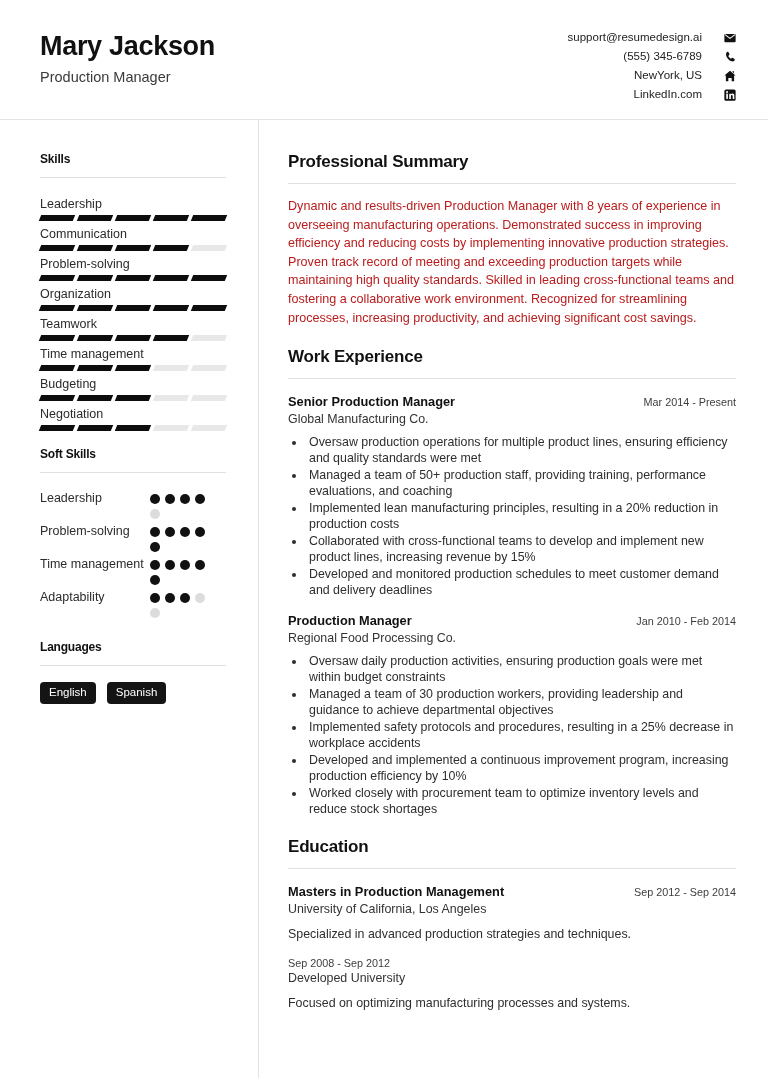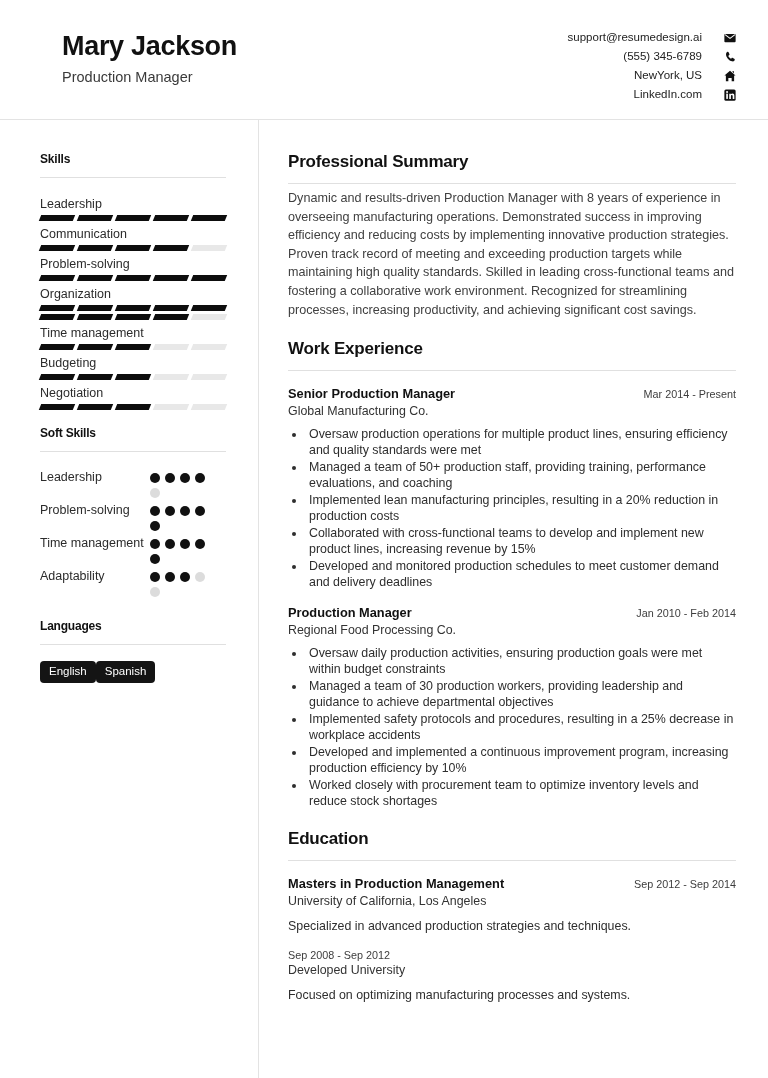--- a/index.html
+++ b/index.html
@@ -13,21 +13,21 @@
   body {
     font-family: "Liberation Sans", sans-serif;
     color: #1a1a1a;
     position: relative;
     overflow: hidden;
   }
 
   
   .header {
     height: 120px;
-    padding: 26px 32px 0 62px;
+    padding: 26px 32px 0 40px;
     display: flex;
     justify-content: space-between;
     align-items: flex-start;
     border-bottom: 1px solid #e3e3e3;
   }
 
   .identity { padding-top: 6px; }
 
   .full-name {
     font-size: 27px;
@@ -167,40 +167,40 @@
   }
   .dot.on { background: #111; }
 
   
   .lang-block { margin-top: 22px; }
 
   .lang-pills {
     margin-top: 16px;
     display: flex;
     flex-wrap: wrap;
-    gap: 0;
+    gap: 11px;
   }
 
   .lang-pill {
     background: #141414;
     color: #ffffff;
     font-size: 11.5px;
     padding: 4px 9px 5px;
     border-radius: 4px;
     line-height: 13px;
   }
 
   
   .main-sec { margin-bottom: 20px; }
 
   .summary-text {
     font-size: 12.6px;
     line-height: 18.6px;
-    color: #404040;
-    margin-top: 5px;
+    color: #b91c1c;
+    margin-top: 13px;
     text-align: left;
   }
 
   .entry { margin-top: 14px; }
 
   .entry-head {
     display: flex;
     justify-content: space-between;
     align-items: baseline;
     gap: 24px;
@@ -338,20 +338,21 @@
             <div class="skill-label">Organization</div>
             <div class="bar-track">
               <span class="bar-seg on"></span>
               <span class="bar-seg on"></span>
               <span class="bar-seg on"></span>
               <span class="bar-seg on"></span>
               <span class="bar-seg on"></span>
             </div>
           </div>
           <div class="skill-item">
+            <div class="skill-label">Teamwork</div>
             <div class="bar-track">
               <span class="bar-seg on"></span>
               <span class="bar-seg on"></span>
               <span class="bar-seg on"></span>
               <span class="bar-seg on"></span>
               <span class="bar-seg"></span>
             </div>
           </div>
           <div class="skill-item">
             <div class="skill-label">Time management</div>

